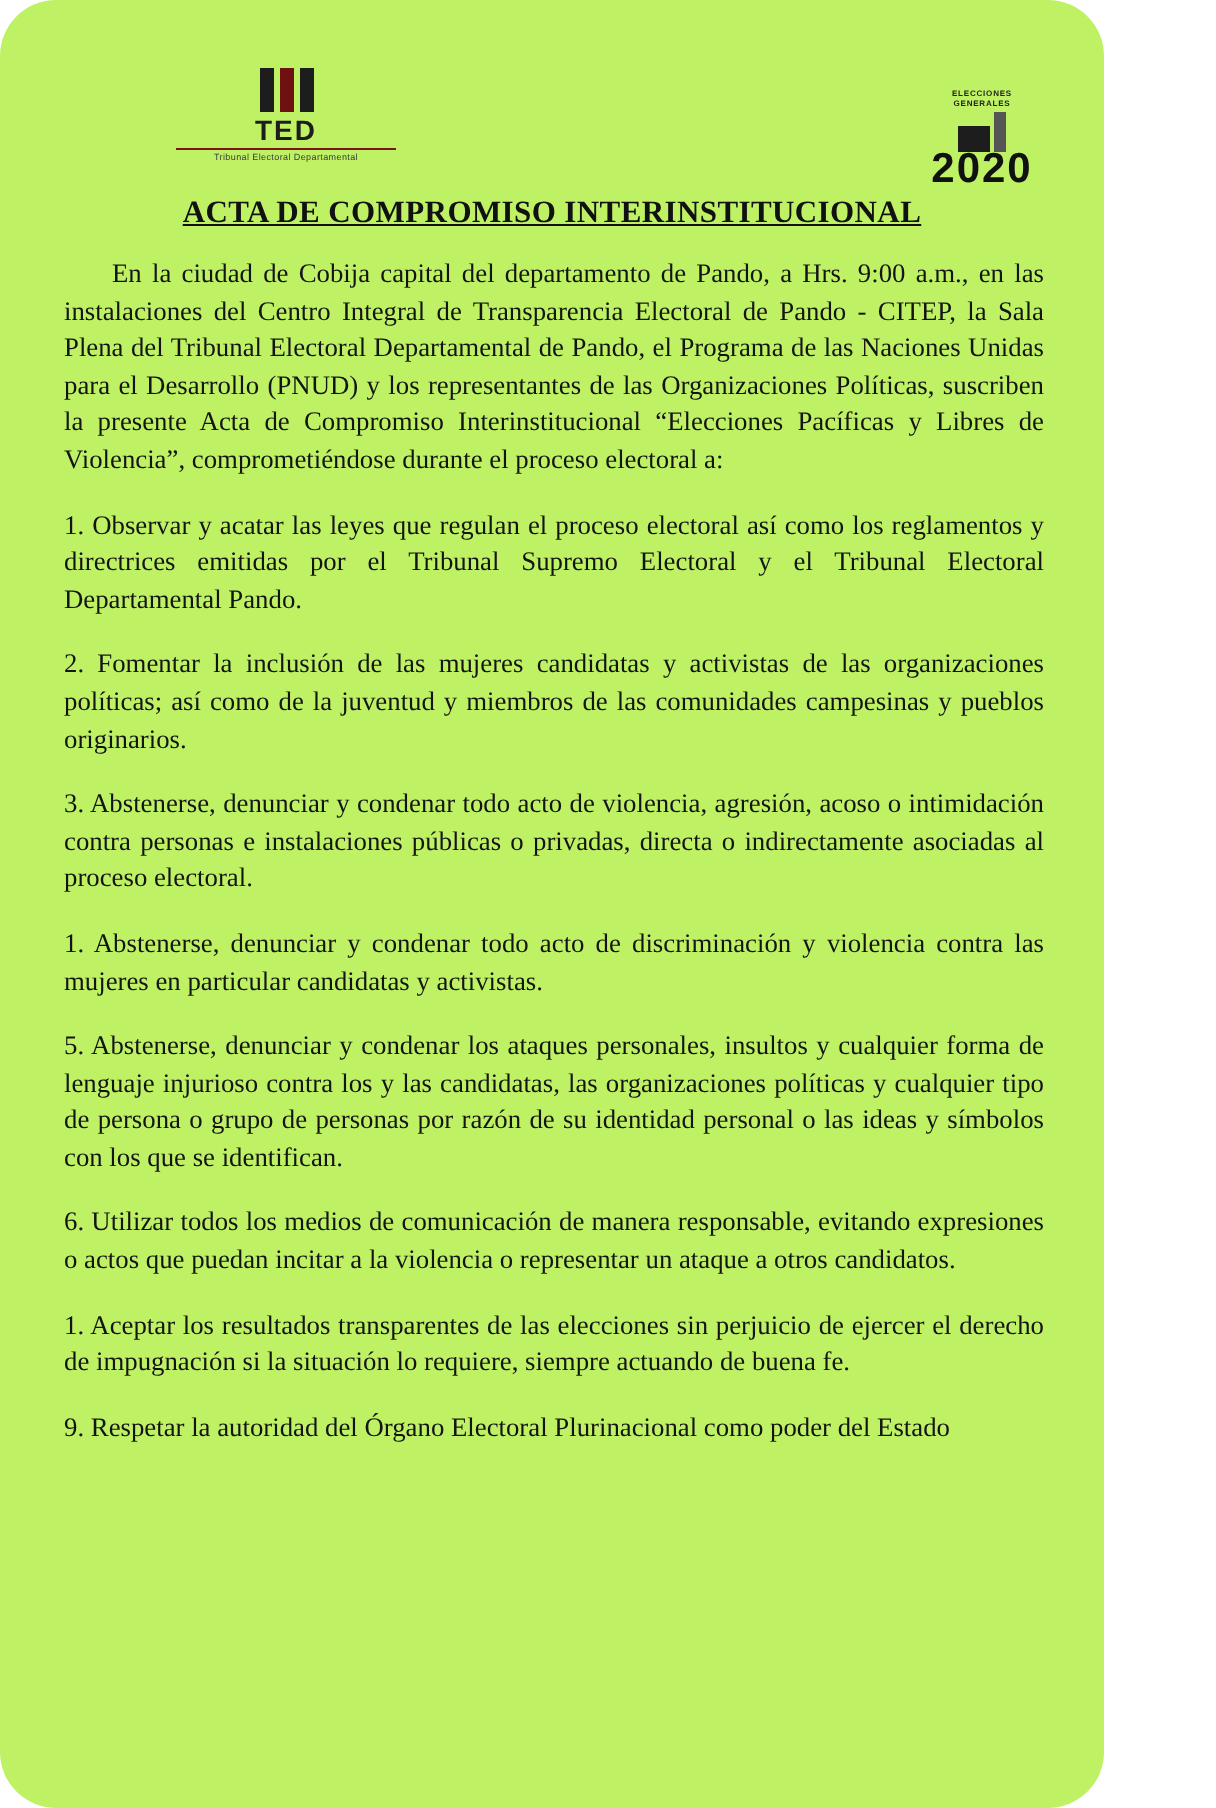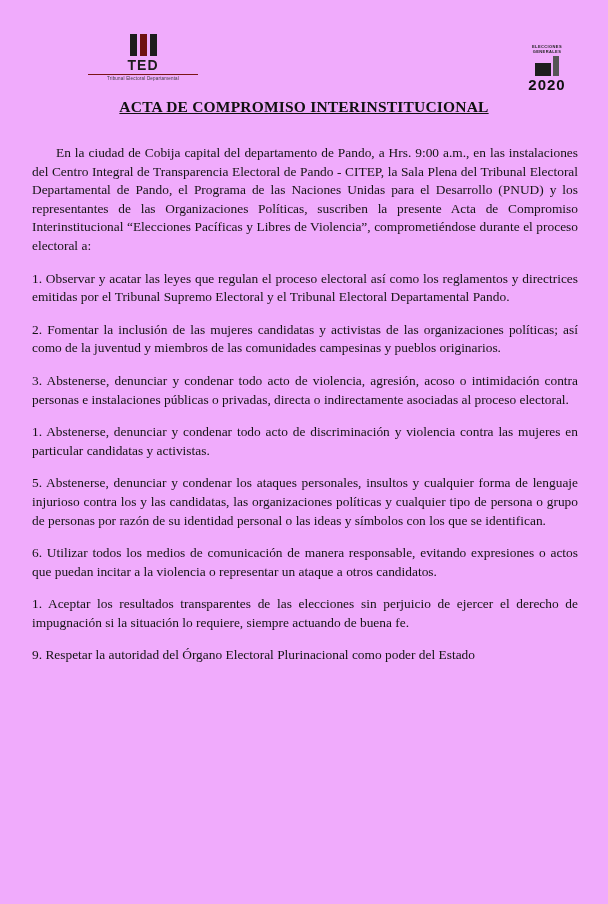--- a/index.html
+++ b/index.html
@@ -9,25 +9,26 @@
   body {
     width: 608px;
     height: 904px;
     background: #ffffff;
     font-family: "Liberation Serif", serif;
     color: #1a1a1a;
     overflow: hidden;
   }
   .page {
     position: relative;
-    width: 608px;
+    width: 552px;
     height: 904px;
     box-sizing: border-box;
     padding: 0;
-    background: #f0abfc;
+    background: #bef264;
+    border-radius: 28px;
   }
   
   .header {
     position: relative;
     height: 96px;
   }
   .logo-ted {
     position: absolute;
     left: 88px;
     top: 34px;
@@ -92,21 +93,21 @@
   }
   .elec-mark i {
     display: block;
     background: #1d1d1d;
   }
   .elec-mark i.m1 { width: 16px; height: 13px; }
   .elec-mark i.m2 { width: 6px; height: 20px; background:#555; }
   .elec-year {
     font-family: "Liberation Sans", sans-serif;
     font-weight: bold;
-    font-size: 15px;
+    font-size: 21px;
     letter-spacing: 1px;
     color: #111;
     line-height: 16px;
   }
   
   .title-block {
     text-align: center;
     margin-top: 2px;
   }
   .doc-title {
@@ -124,21 +125,21 @@
     font-weight: bold;
     font-size: 12.5px;
     text-decoration: underline;
     color: #111;
     display: inline-block;
     margin-top: 1px;
   }
   
   .body-text {
     padding: 0 30px 0 32px;
-    margin-top: 28px;
+    margin-top: 12px;
   }
   p.par {
     margin: 0 0 14px 0;
     font-size: 13.4px;
     line-height: 18.6px;
     text-align: justify;
     color: #141414;
   }
   p.intro {
     text-indent: 24px;

